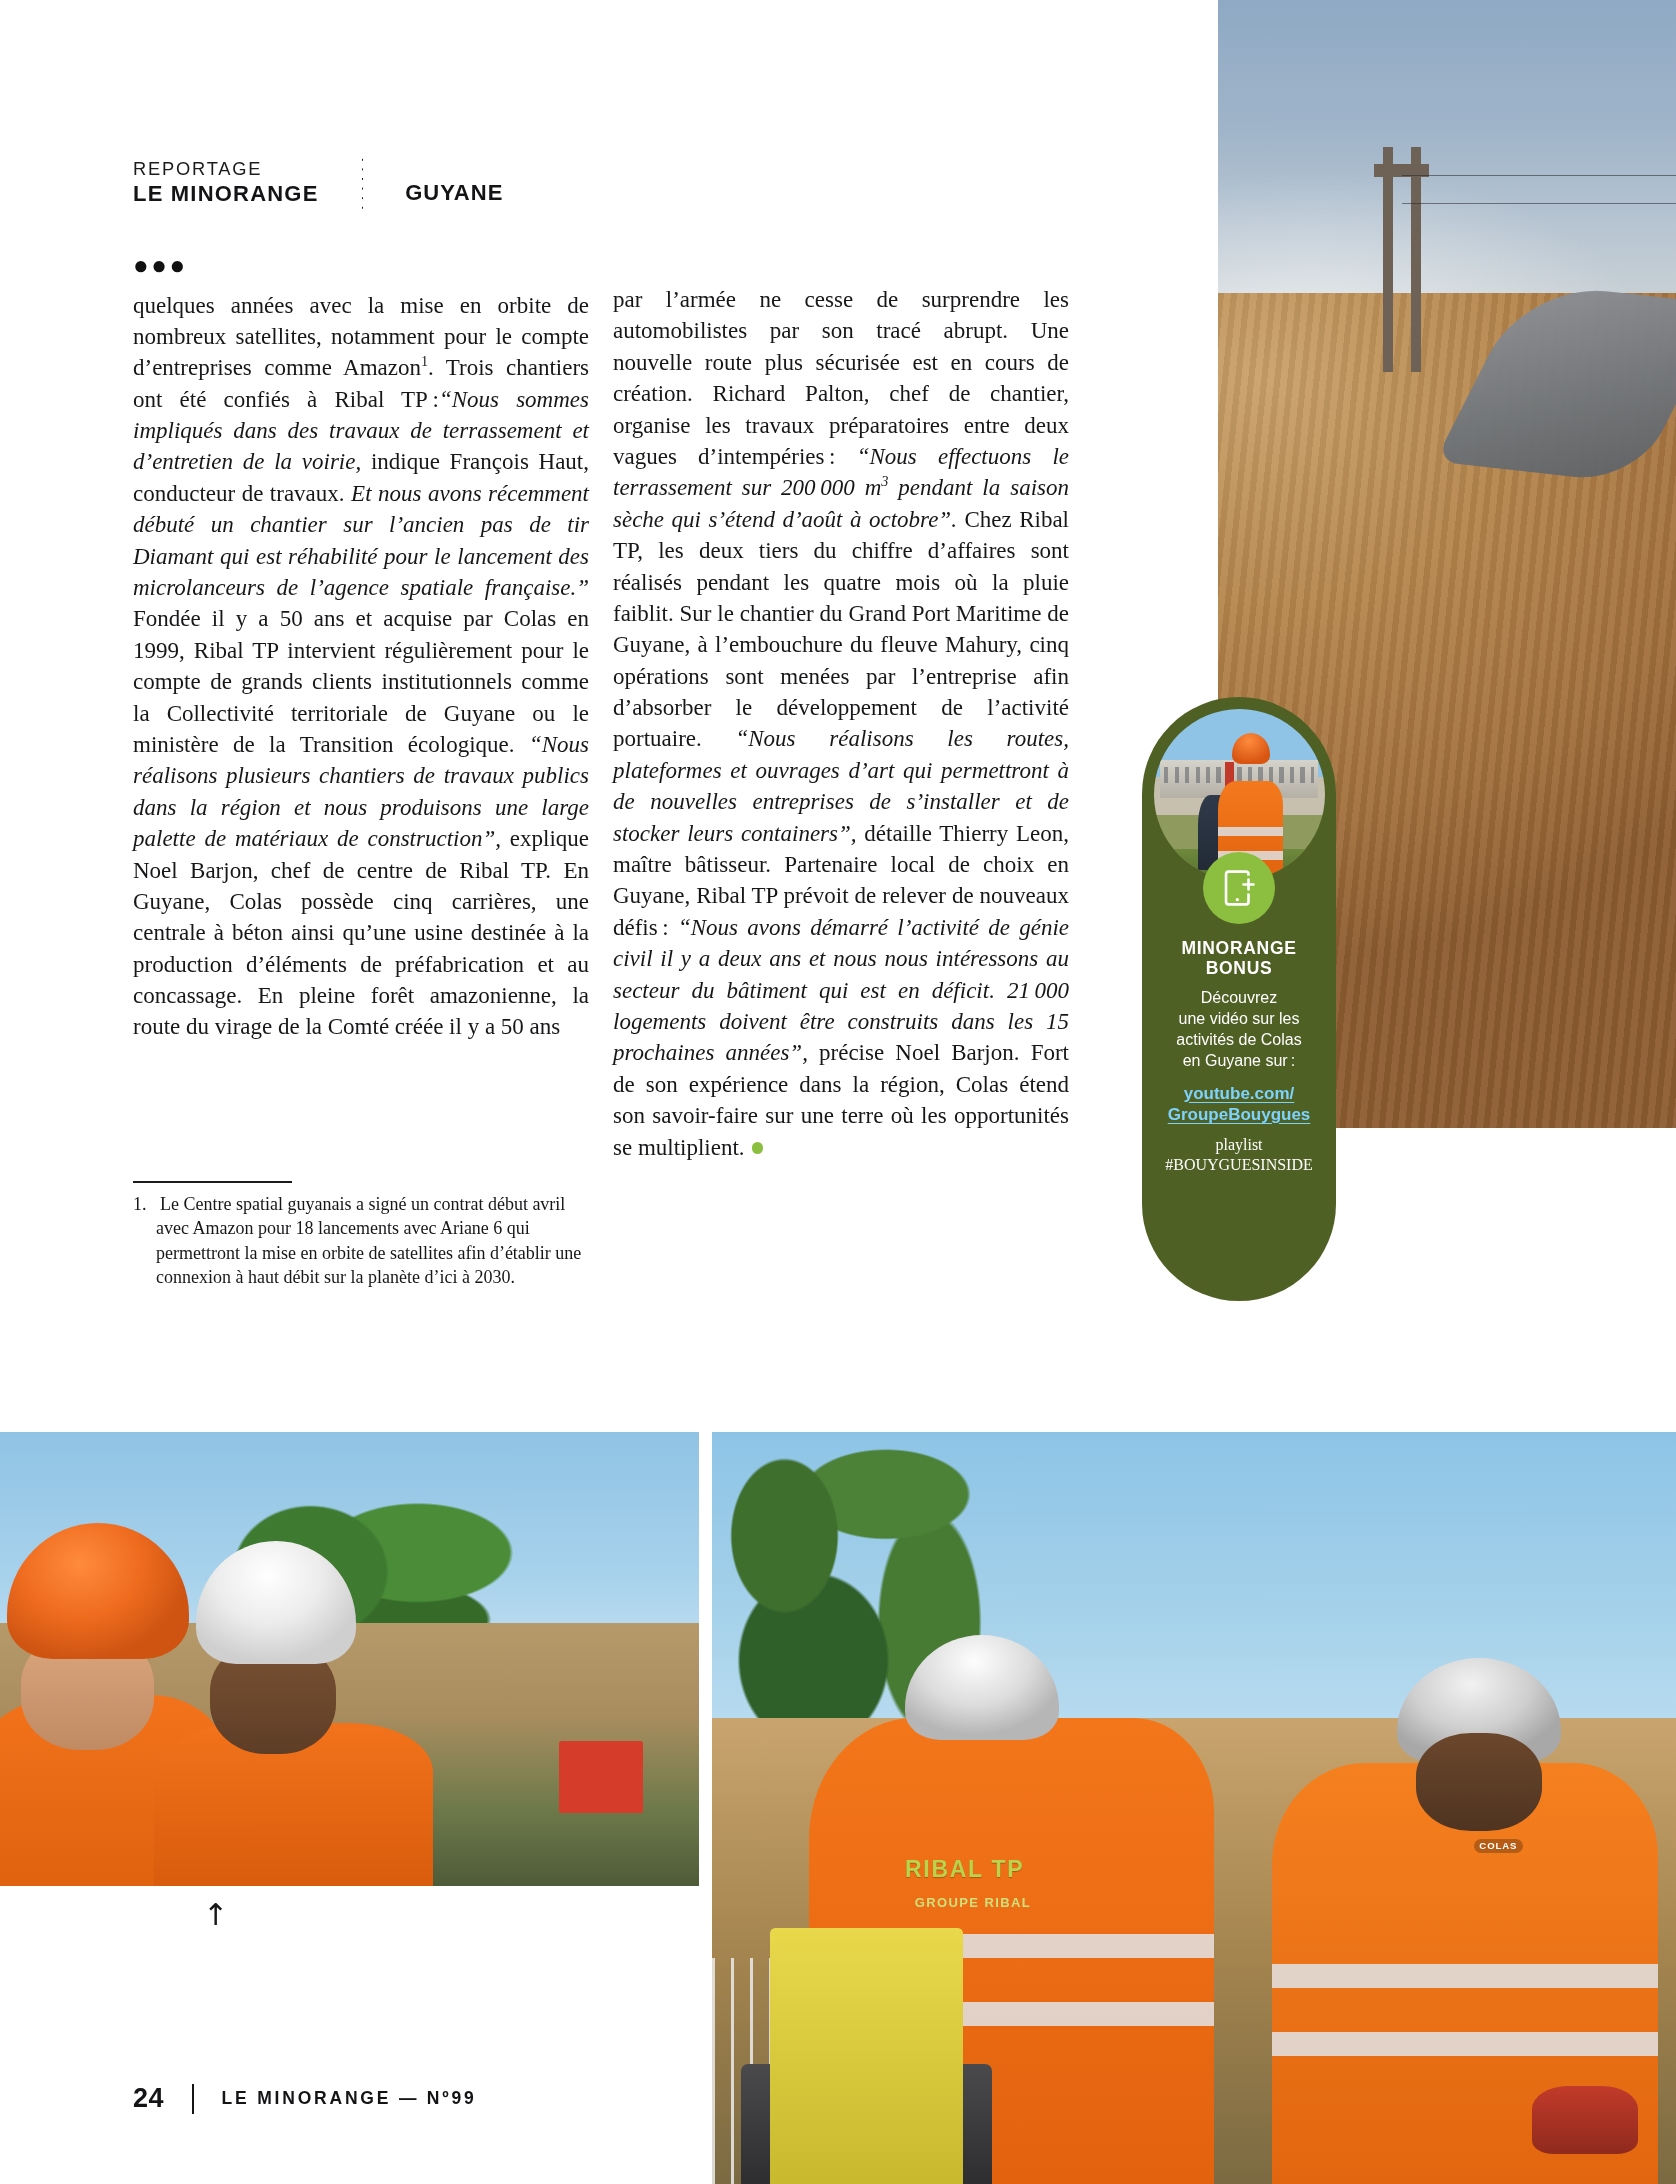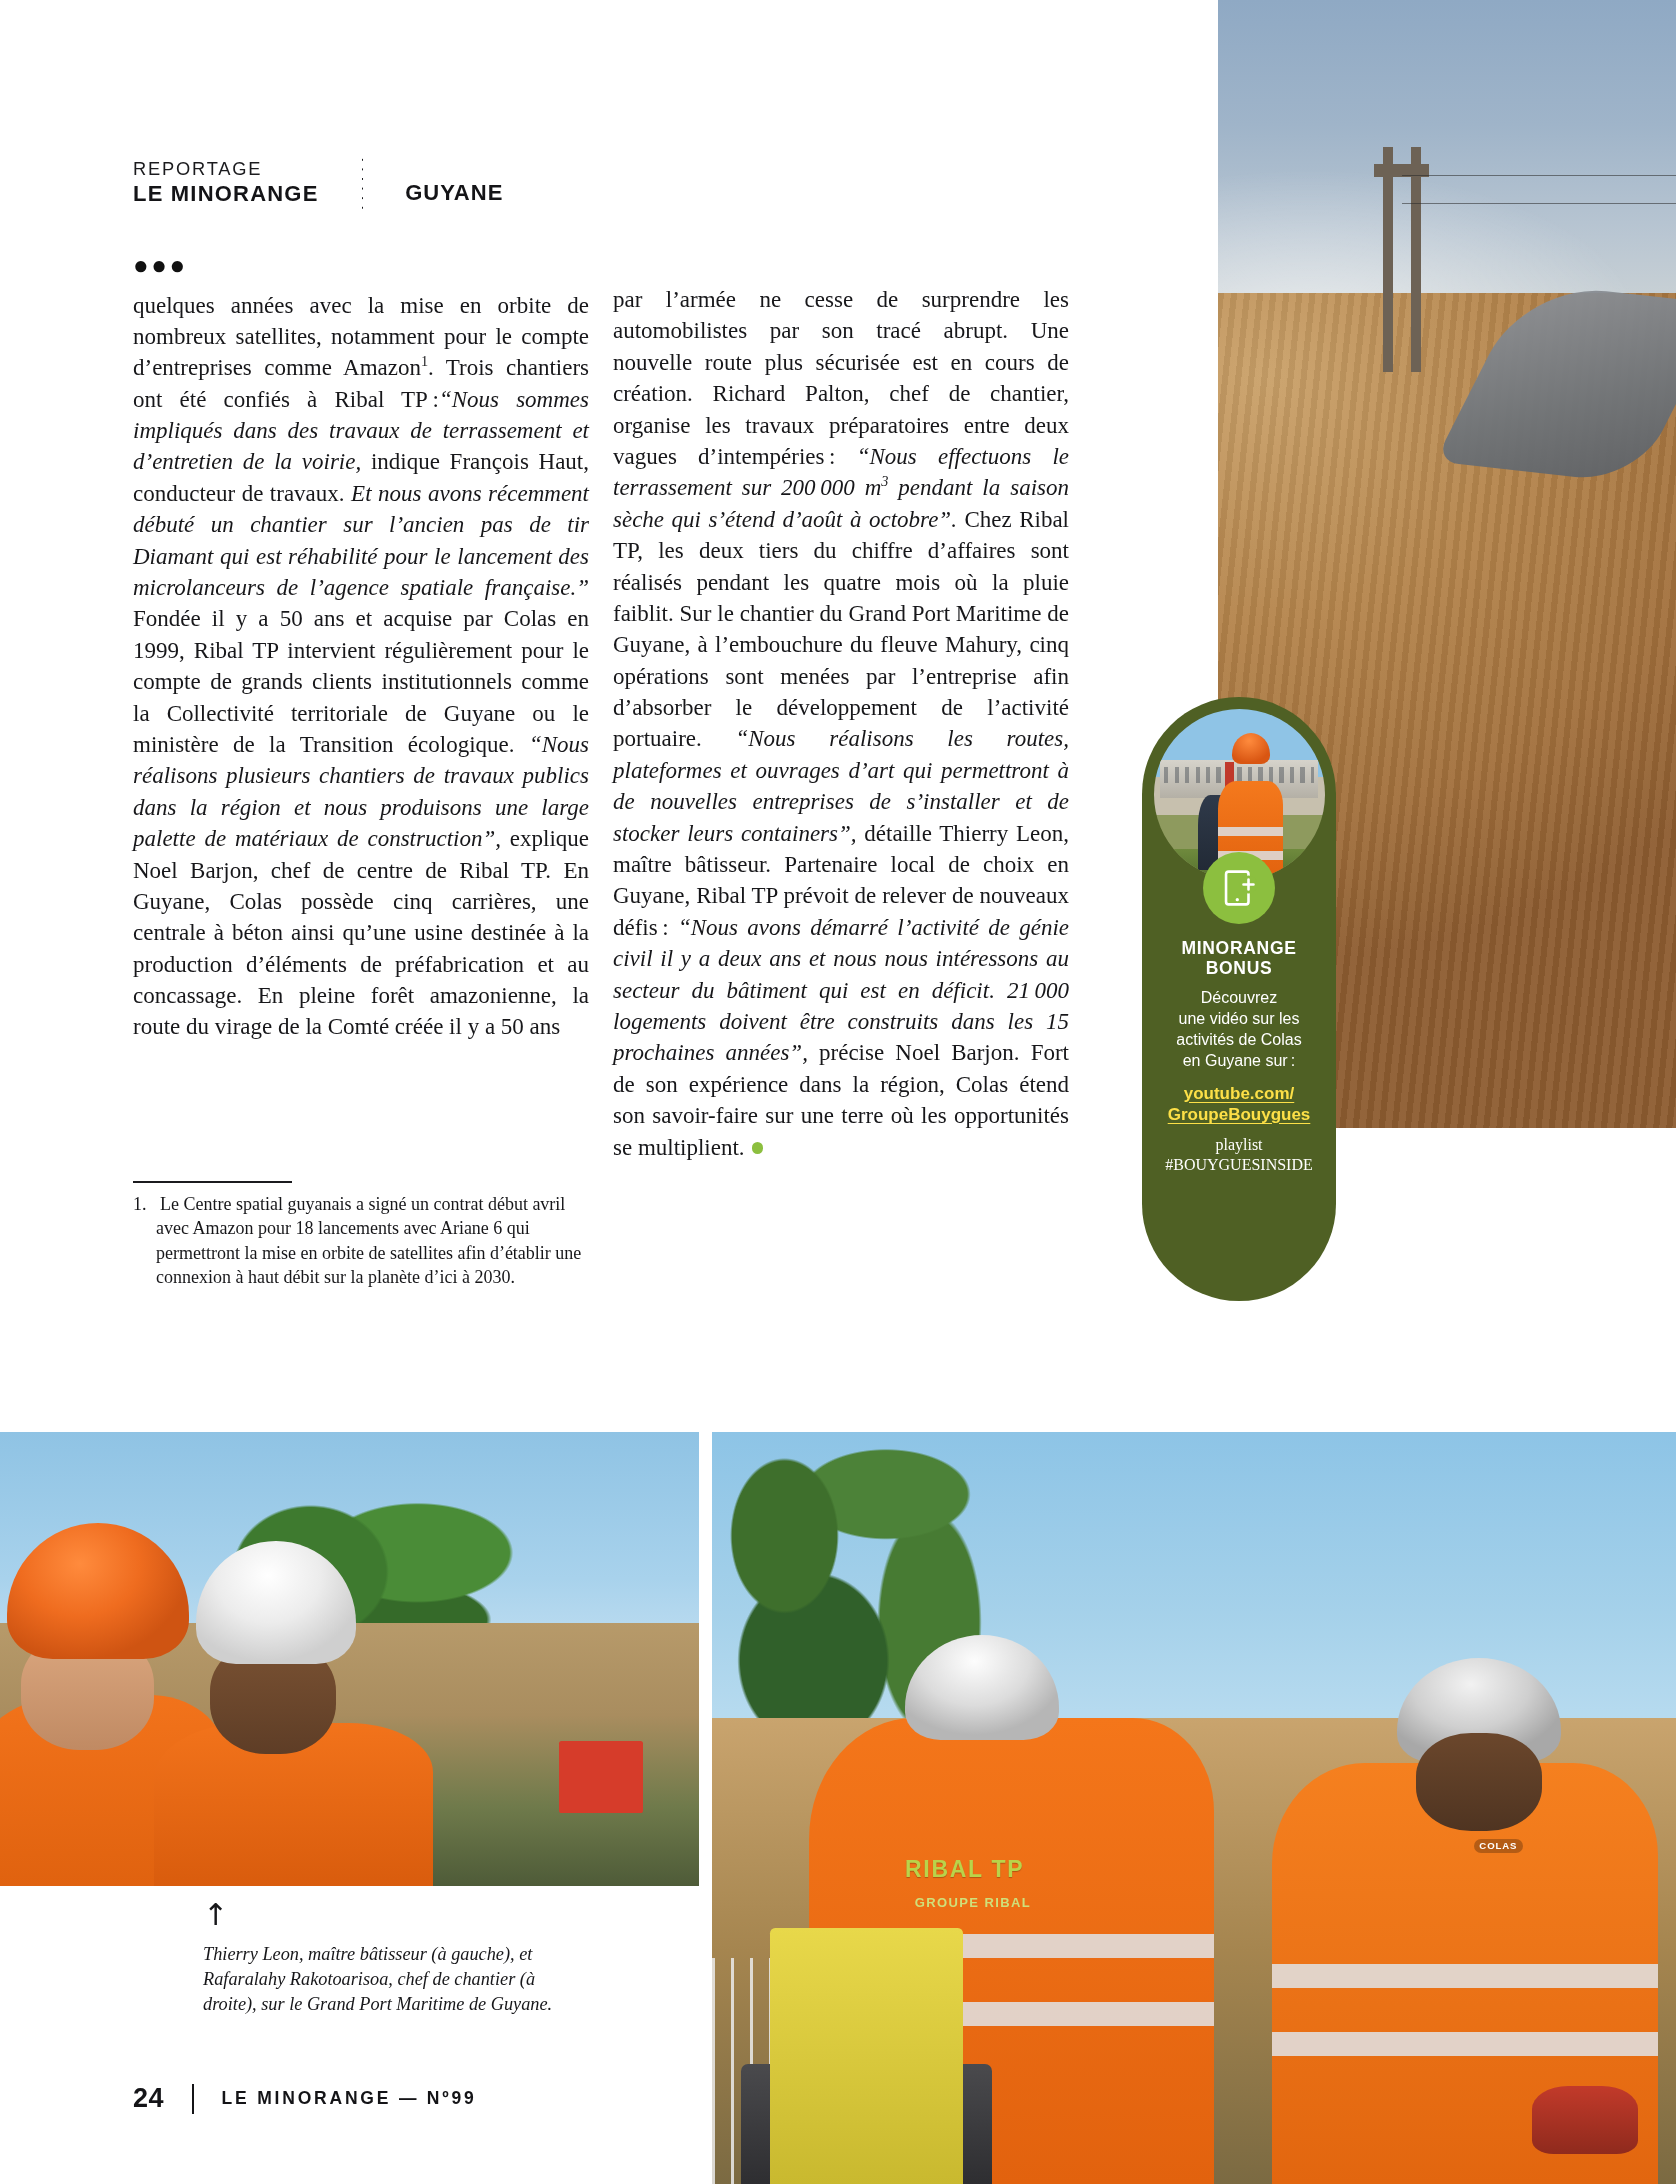--- a/index.html
+++ b/index.html
@@ -305,21 +305,21 @@
     font-size: 17.5px; font-weight: 700; letter-spacing: 0.7px;
     line-height: 1.16; margin-top: 14px; white-space: pre-line;
   }
   #bonus-badge .badge-desc {
     font-size: 16px; font-weight: 400; line-height: 1.3;
     margin-top: 9.6px; white-space: pre-line;
   }
   #bonus-badge .badge-link {
     font-size: 17px; font-weight: 700; line-height: 1.24;
     margin-top: 11.4px; text-decoration: underline; text-underline-offset: 2.6px;
-    white-space: pre-line; color: #fde047;
+    white-space: pre-line; color: #7dd3fc;
   }
   #bonus-badge .badge-playlist {
     font-size: 16px; font-weight: 400; line-height: 1.26;
     margin-top: 9.6px; white-space: pre-line; font-family: Liberation Serif, serif;
   }
 
   
   #caption-bl { position: absolute; left: 203px; top: 1900px; width: 367px; }
   #caption-bl .cap-arrow {
     font-size: 30px; line-height: 1; color: #17171a; margin-bottom: 12.2px;
@@ -425,21 +425,20 @@
   <div class="body-l"></div>
   <div class="body-r"></div>
   <div class="face-l"></div>
   <div class="face-r"></div>
   <div class="helmet-o"></div>
   <div class="helmet-w"></div>
 </div>
 
 <div id="caption-bl">
   <div class="cap-arrow">↑</div>
-  <div class="cap-text">Thierry Leon, maître bâtisseur (à gauche), et Rafaralahy Rakotoarisoa, chef de chantier (à droite), sur le Grand Port Maritime de Guyane.</div>
 </div>
 
 <div class="photo" id="photo-br">
   <div class="sky"></div>
   <div class="trees"></div>
   <div class="ground"></div>
   <div class="fence"></div>
   <div class="jacket-l"></div>
   <div class="jacket-r"></div>
   <div class="stripe l1"></div>

